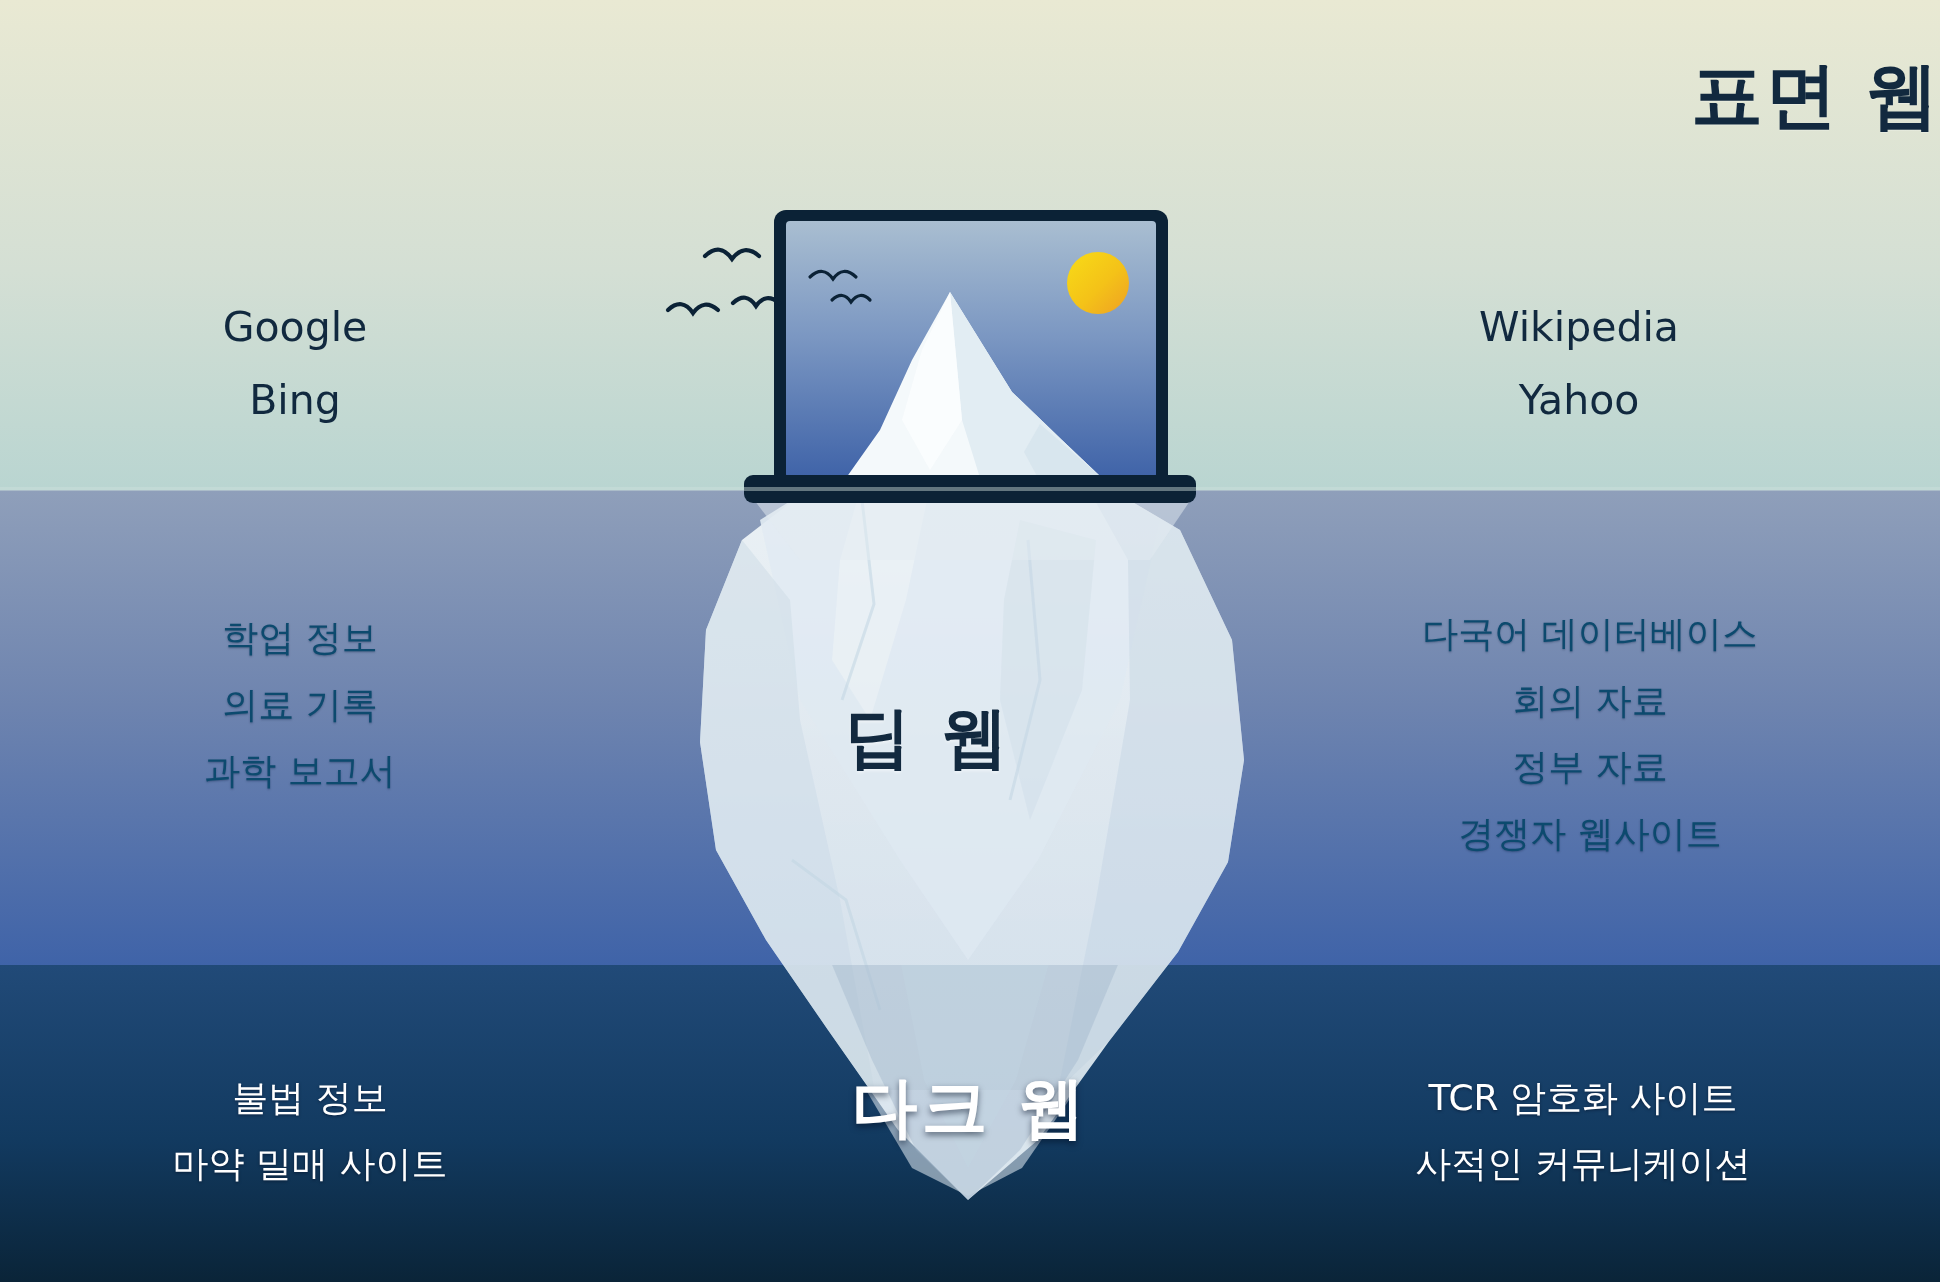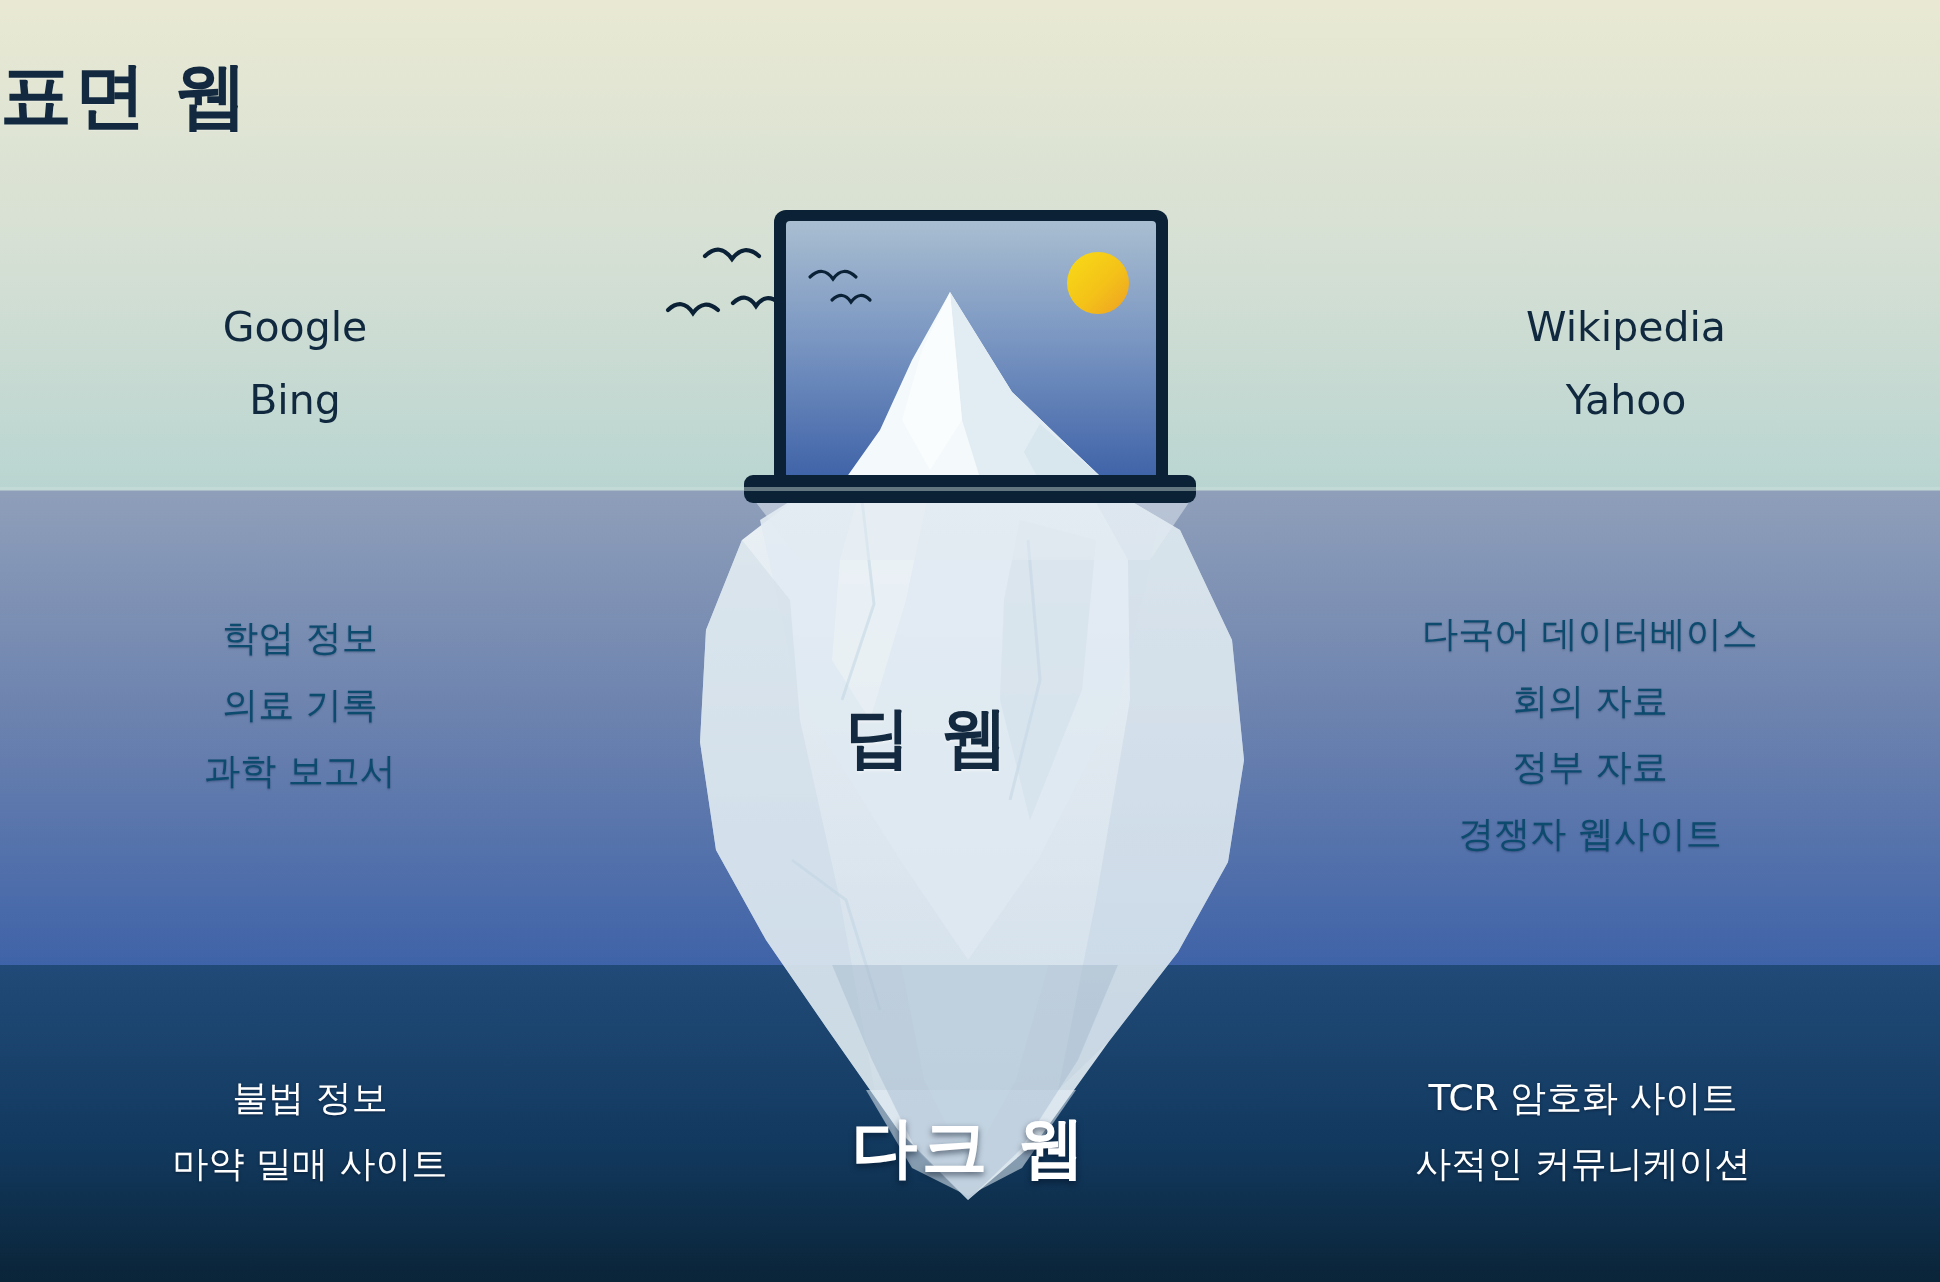--- a/index.html
+++ b/index.html
@@ -29,39 +29,39 @@
     top: 0; left: 0;
     width: 1940px; height: 1282px;
     pointer-events: none;
   }
   .overlay > * { pointer-events: auto; }
 
   .title-surface {
     position: absolute;
     top: 48px;
     left: 0; width: 1940px;
-    text-align: left;
+    text-align: right;
     font-size: 72px;
     font-weight: 700;
     color: #12293f;
     letter-spacing: 2px;
     text-shadow: 0 1px 0 rgba(255,255,255,0.25);
   }
 
   .label-col {
     position: absolute;
     text-align: center;
     color: #15314a;
     margin-top: 16px;
   }
   .label-col .line { display: block; }
 
   
   .surface-left  { top: 282px; left: 170px;  width: 250px; }
-  .surface-right { top: 282px; left: 1476px; width: 300px; }
+  .surface-right { top: 282px; left: 1429px; width: 300px; }
   .surface-left .line, .surface-right .line {
     font-size: 41px;
     font-weight: 400;
     color: #11293f;
     line-height: 1.45;
     margin-bottom: 14px;
   }
 
   
   .deep-left  { top: 602px; left: 140px;  width: 320px; }
@@ -94,21 +94,21 @@
     font-size: 36px;
     font-weight: 500;
     color: #ffffff;
     line-height: 1.1;
     margin-bottom: 26px;
     text-shadow: 0 1px 3px rgba(0,10,30,0.5);
   }
 
   .dark-center {
     position: absolute;
-    top: 1103px;
+    top: 1063px;
     left: 0; width: 1940px;
     text-align: center;
     font-size: 66px;
     font-weight: 700;
     color: #ffffff;
     letter-spacing: 4px;
     text-shadow: 0 3px 6px rgba(0,12,32,0.55);
   }
 </style>
 </head>

